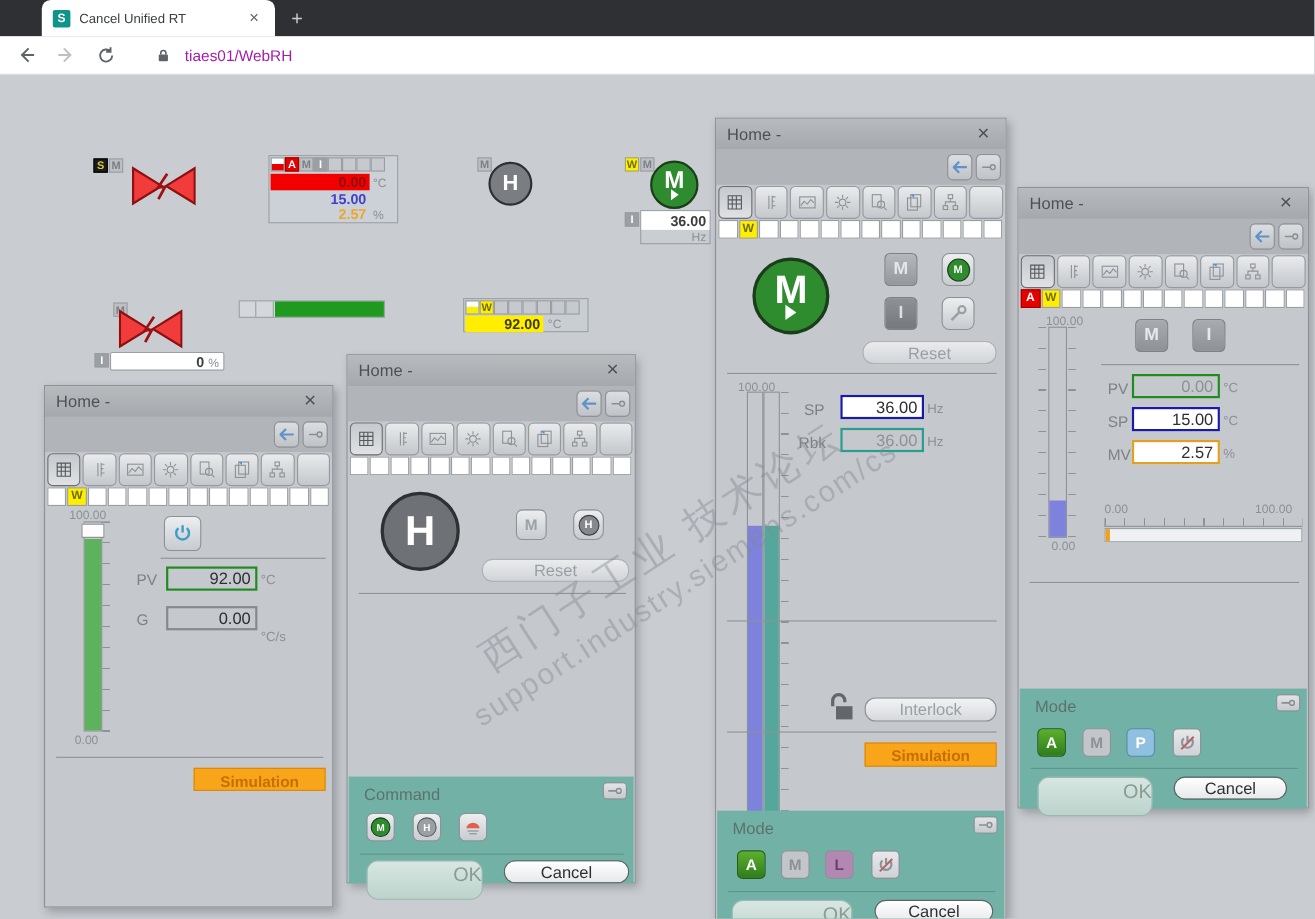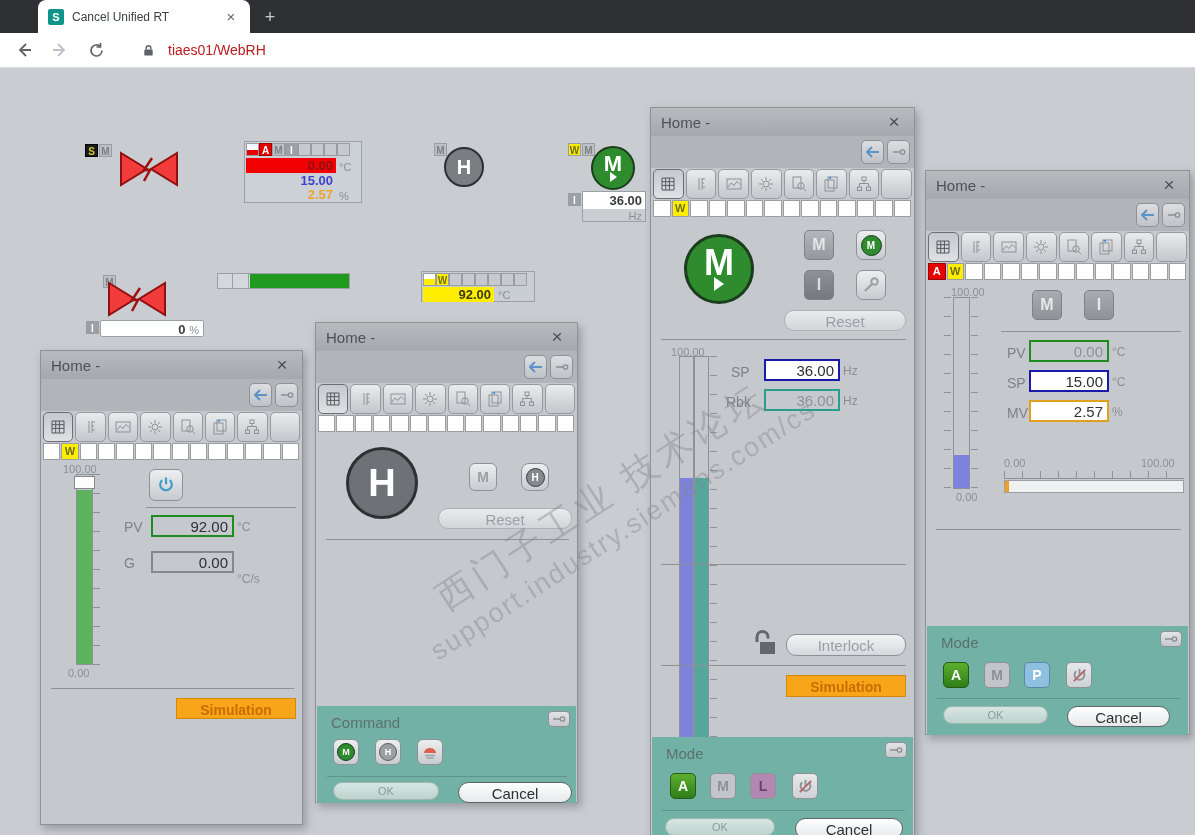--- a/index.html
+++ b/index.html
@@ -8,21 +8,21 @@
 
   
   .tabstrip { position:absolute; left:0; top:0; width:1195px; height:33px; background:#2f3034; }
   .tab { position:absolute; left:38px; top:0; width:212px; height:33px; background:#fff; border-radius:8px 8px 0 0; display:flex; align-items:center; padding:0 10px; }
   .favicon { width:16px; height:16px; background:#0e9488; color:#fff; font-size:11px; font-weight:bold; text-align:center; line-height:16px; border-radius:2px; flex:0 0 auto; }
   .tabtitle { font-size:12px; color:#3c4043; margin-left:8px; flex:1; white-space:nowrap; overflow:hidden; }
   .tabclose { color:#5f6368; font-size:15px; width:18px; text-align:center; cursor:default; }
   .newtab { position:absolute; left:258px; top:5px; width:24px; height:24px; color:#c8cacd; font-size:18px; text-align:center; line-height:24px; }
   .urlbar { position:absolute; left:0; top:33px; width:1195px; height:35px; background:#fff; border-bottom:1px solid #d8dbdf; display:flex; align-items:center; }
   .navico { width:24px; height:24px; margin-left:12px; display:flex; align-items:center; justify-content:center; }
-  .urltext { font-size:14px; color:#b91c1c; margin-left:8px; }
+  .urltext { font-size:14px; color:#a21caf; margin-left:8px; }
 
   
   .badge { position:absolute; width:13px; height:13px; font-size:10px; font-weight:bold; text-align:center; line-height:13px; border:1px solid #999da1; }
   .b-s { background:#1b1b1b; color:#d8c832; border-color:#000; }
   .b-m { background:#bcc0c4; color:#7c8084; }
   .b-w { background:#ffee00; color:#6e6e12; }
   .b-a { background:#e60000; color:#fff; border-color:#a00000; }
   .b-i { background:#9aa0a4; color:#fff; }
   .b-split-red { background:linear-gradient(to bottom,#fff 0 50%,#e60000 50% 100%); }
   .b-split-yel { background:linear-gradient(to bottom,#fff 0 50%,#ffee00 50% 100%); }
@@ -57,21 +57,21 @@
   .fld { position:absolute; height:22px; font-size:15px; color:#2d2f31; text-align:right; padding:1px 4px 0 0; background:#fff; border:2px solid #85898d; }
   .fld.ro { background:#c5c9ce; }
   .fld.dim { color:#8e9297; }
   .unitlbl { position:absolute; font-size:12px; color:#8b9095; }
   .pbtn { position:absolute; border:1px solid #8e9298; border-radius:6px; background:linear-gradient(#eceeef,#c8cbcf); display:flex; align-items:center; justify-content:center; }
   .rbtn { position:absolute; border:1px solid #aeb2b6; border-radius:10px; background:linear-gradient(#e9ebed,#d2d5d8); color:#9aa0a5; font-size:15px; text-align:center; }
   .sim { position:absolute; background:#f9a51a; border:1px solid #d4880e; color:#c86e00; font-size:14px; font-weight:bold; text-align:center; padding-top:3px; }
   .teal { position:absolute; left:1px; right:1px; background:#72b2a6; }
   .teal .sect-lbl { position:absolute; left:14px; top:8px; font-size:15px; color:#5d716c; }
   .pin { position:absolute; width:22px; height:16px; border:1px solid #8e9298; border-radius:4px; background:linear-gradient(#e2e4e6,#c6c9cd); display:flex; align-items:center; justify-content:center; }
-  .okbtn { position:absolute; height:18px; border-radius:11px; background:linear-gradient(#d8e6e2,#bcd3cc); border:1px solid #9db8b0; color:#8b9c97; font-size:11px; text-align:center; }
+  .okbtn { position:absolute; height:36px; border-radius:11px; background:linear-gradient(#d8e6e2,#bcd3cc); border:1px solid #9db8b0; color:#8b9c97; font-size:18px; text-align:right; }
   .cancelbtn { position:absolute; height:21px; border-radius:11px; background:linear-gradient(#ffffff,#e6e8ea); border:1px solid #5f6367; color:#2d2f31; font-size:15px; text-align:center; }
   .mbtn { position:absolute; width:26px; height:26px; border-radius:5px; border:1px solid #8e9298; display:flex; align-items:center; justify-content:center; font-size:14px; font-weight:bold; }
   .sqbtn { position:absolute; width:30px; height:30px; border-radius:5px; border:1px solid #7e8286; display:flex; align-items:center; justify-content:center; font-weight:bold; }
   .minicircle { border-radius:50%; display:flex; flex-direction:column; align-items:center; justify-content:center; color:#fff; font-weight:bold; }
 
   .watermark { position:absolute; left:350px; top:470px; width:520px; transform:rotate(-33deg); transform-origin:center; color:rgba(130,136,142,.42); text-align:center; pointer-events:none; z-index:50; }
   .watermark .l1 { font-size:36px; letter-spacing:5px; }
   .watermark .l2 { font-size:27px; letter-spacing:2px; }
 </style>
 </head>

